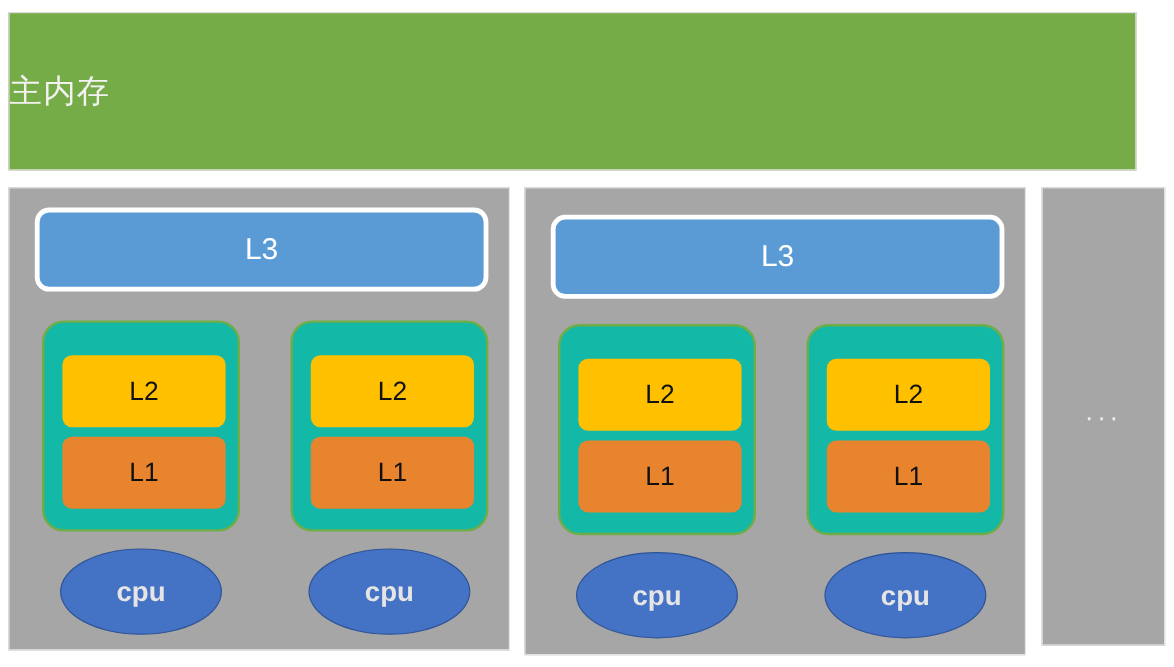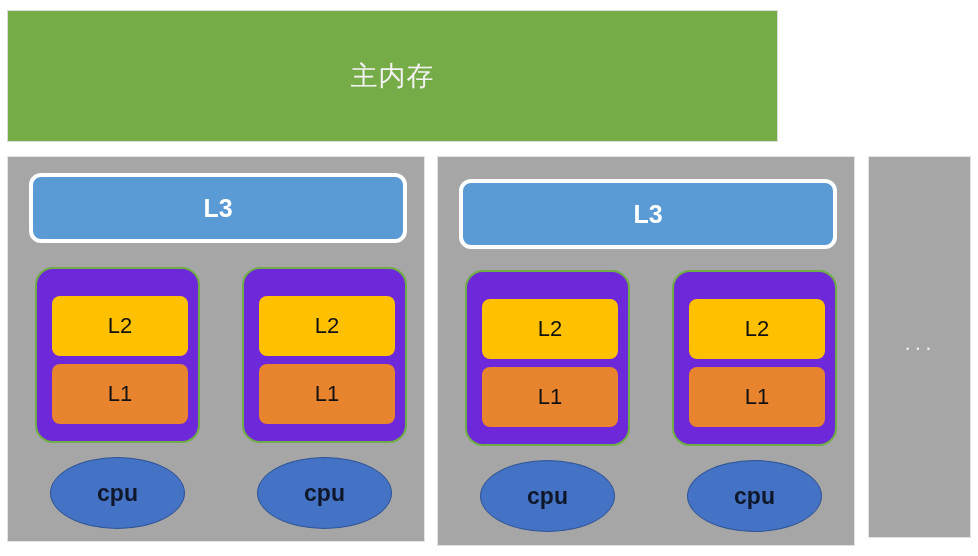--- a/index.html
+++ b/index.html
@@ -16,28 +16,28 @@
     height: 556px;
     background: #ffffff;
     overflow: hidden;
   }
 
   
   .memory-bar {
     position: absolute;
     left: 7px;
     top: 10px;
-    width: 771px;
+    width: 940px;
     height: 132px;
     background: #76AC47;
     box-sizing: border-box;
     border: 1px solid #dcdcdc;
     display: flex;
     align-items: center;
-    justify-content: center;
+    justify-content: flex-start;
   }
   .memory-label {
     color: #f2f2f2;
     font-size: 27px;
     line-height: 1;
     letter-spacing: 1px;
     font-weight: 400;
   }
 
   
@@ -77,28 +77,28 @@
     border: 4px solid #ffffff;
     border-radius: 12px;
     box-sizing: border-box;
     display: flex;
     align-items: center;
     justify-content: center;
   }
   .l3-label {
     color: #ffffff;
     font-size: 25px;
-    font-weight: bold;
+    font-weight: normal;
     line-height: 1;
   }
 
   
   .core {
     position: absolute;
-    background: #6d28d9;
+    background: #14b8a6;
     border: 2px solid #70AD47;
     border-radius: 18px;
     box-sizing: border-box;
   }
   .cache-box {
     position: absolute;
     border-radius: 8px;
     box-sizing: border-box;
     display: flex;
     align-items: center;
@@ -118,21 +118,21 @@
     position: absolute;
     background: #4472C4;
     border: 1px solid #2f5496;
     border-radius: 50%;
     box-sizing: border-box;
     display: flex;
     align-items: center;
     justify-content: center;
   }
   .cpu-label {
-    color: #0f172a;
+    color: #e5e5e5;
     font-size: 23px;
     font-weight: bold;
     line-height: 1;
   }
 </style>
 </head>
 <body>
 
 <div id="canvas">
 

